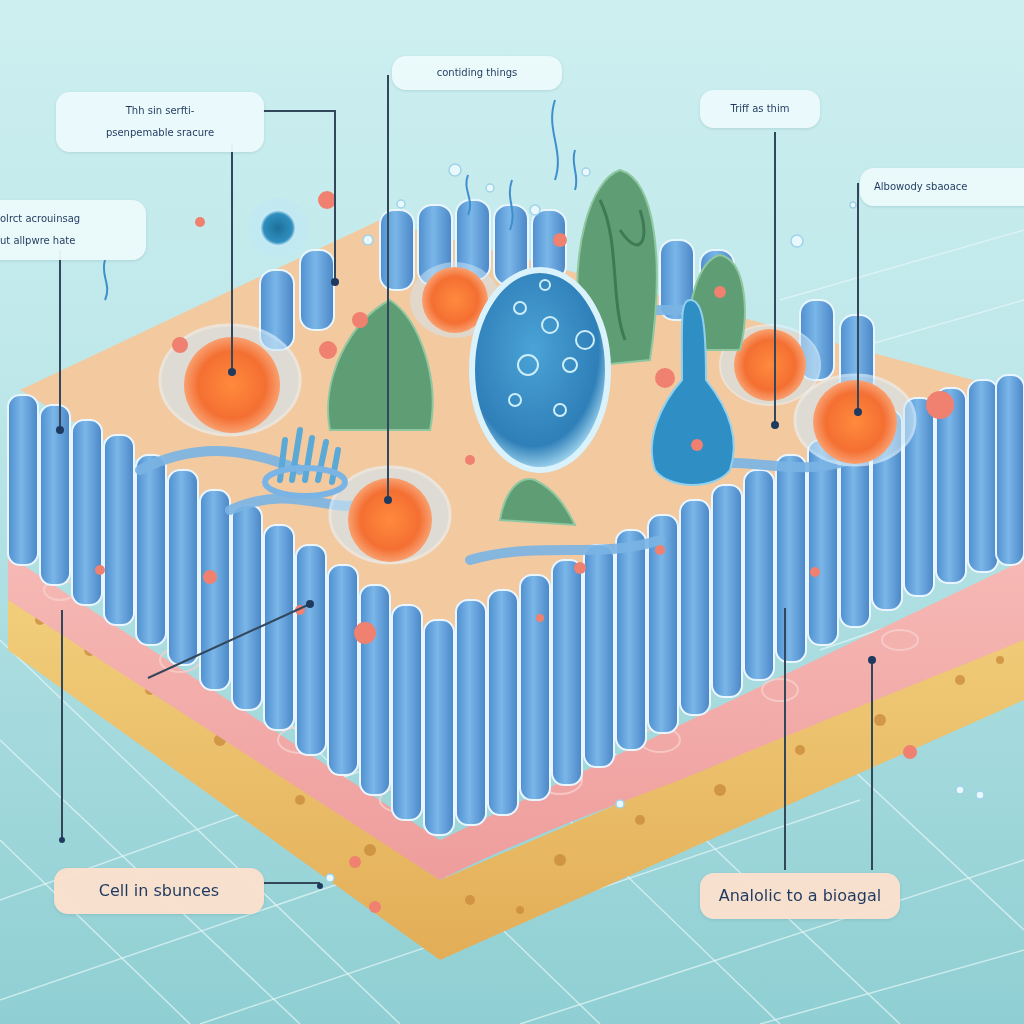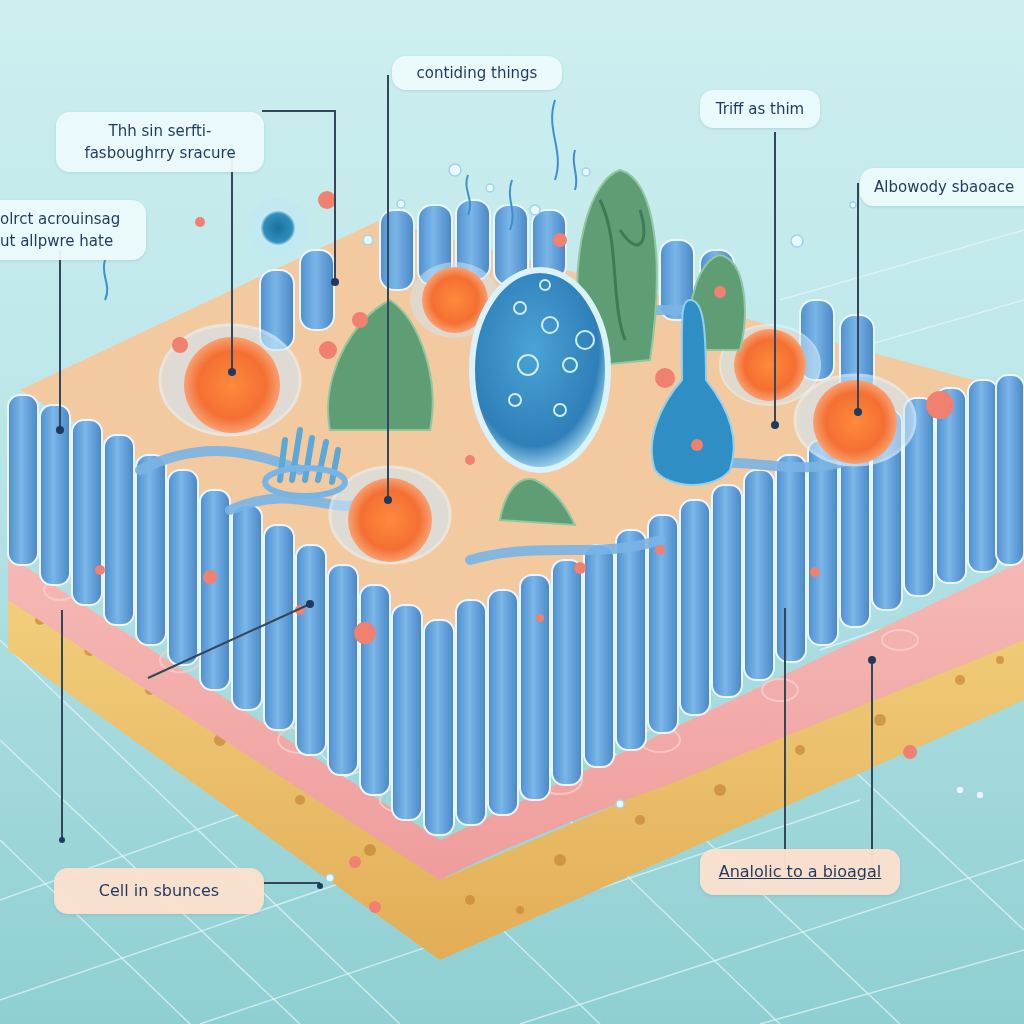--- a/index.html
+++ b/index.html
@@ -5,21 +5,21 @@
   html, body { margin:0; padding:0; }
   body {
     width:1024px; height:1024px; overflow:hidden; position:relative;
     background: linear-gradient(180deg, #cdeff0 0%, #bfe8ea 35%, #a9dcdf 65%, #8fcfd3 100%);
     font-family: "DejaVu Sans", "Liberation Sans", sans-serif;
   }
   #scene { position:absolute; left:0; top:0; width:1024px; height:1024px; }
   .label {
     position:absolute; box-sizing:border-box;
     border-radius:14px; color:#1f3a5f;
-    font-size:15px; line-height:22px; text-align:center;
+    font-size:10px; line-height:22px; text-align:center;
     padding:8px 14px; white-space:nowrap;
     box-shadow: 0 1px 3px rgba(40,90,110,0.15);
   }
   .label.light { background: rgba(236,250,251,0.95); }
   .label.peach { background: rgba(252,224,206,0.96); font-size:16px; line-height:26px; padding:10px 14px; }
   .label span { display:block; }
 </style>
 </head>
 <body>
 
@@ -268,23 +268,23 @@
     <circle cx="388" cy="500" r="4"></circle>
       <circle cx="775" cy="425" r="4"></circle>
       <circle cx="858" cy="412" r="4"></circle>
     <circle cx="310" cy="604" r="4"></circle>
       <circle cx="62" cy="840" r="3"></circle>
       <circle cx="872" cy="660" r="4"></circle>
     <circle cx="320" cy="886" r="3"></circle>
   </g>
 </svg>
 
-<div class="label light" style="left:56px; top:92px; width:208px;margin-top:20px;">
+<div class="label light" style="left:56px; top:92px; width:208px;">
   <span>Thh sin serfti-</span>
-  <span>fasboughrry sracure</span>
+  <span>psenpemable sracure</span>
 </div>
 
 <div class="label light" style="left:-14px; top:200px; width:160px; text-align:left;">
   <span>olrct acrouinsag</span>
   <span>ut allpwre hate</span>
 </div>
 
 <div class="label light" style="left:392px; top:56px; width:170px; padding:6px 12px;">
   <span>contiding things</span>
 </div>
@@ -294,15 +294,15 @@
 </div>
 
 <div class="label light" style="left:860px; top:168px; width:180px; text-align:left;">
   <span>Albowody sbaoace</span>
 </div>
 
 <div class="label peach" style="left:54px; top:868px; width:210px;">
   <span>Cell in sbunces</span>
 </div>
 
-<div class="label peach" style="left:700px; top:849px; width:200px;text-decoration:underline;">
+<div class="label peach" style="left:700px; top:873px; width:200px;">
   <span>Analolic to a bioagal</span>
 </div>
 
 </body></html>

